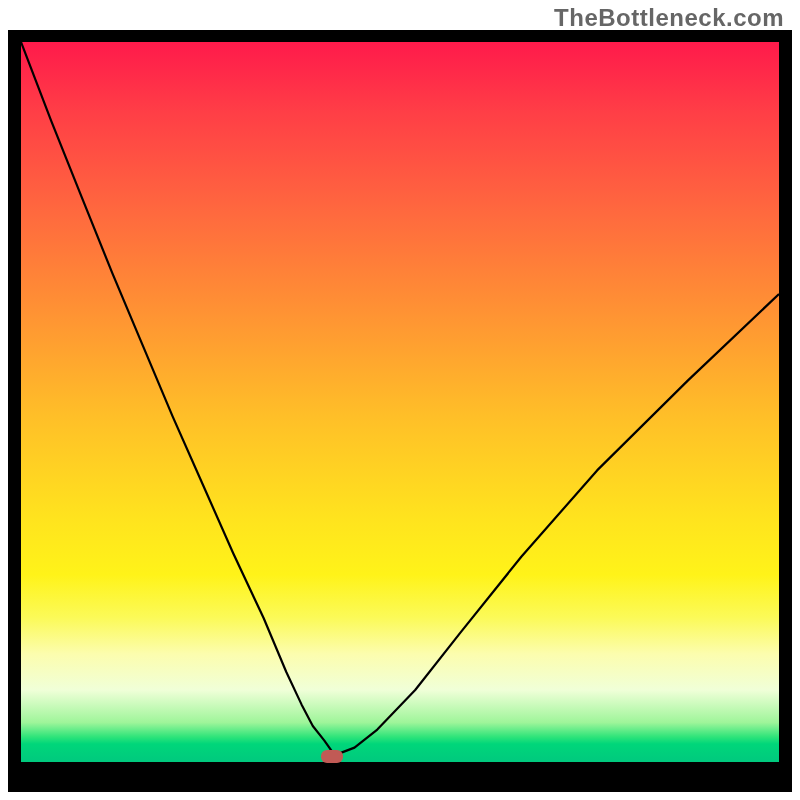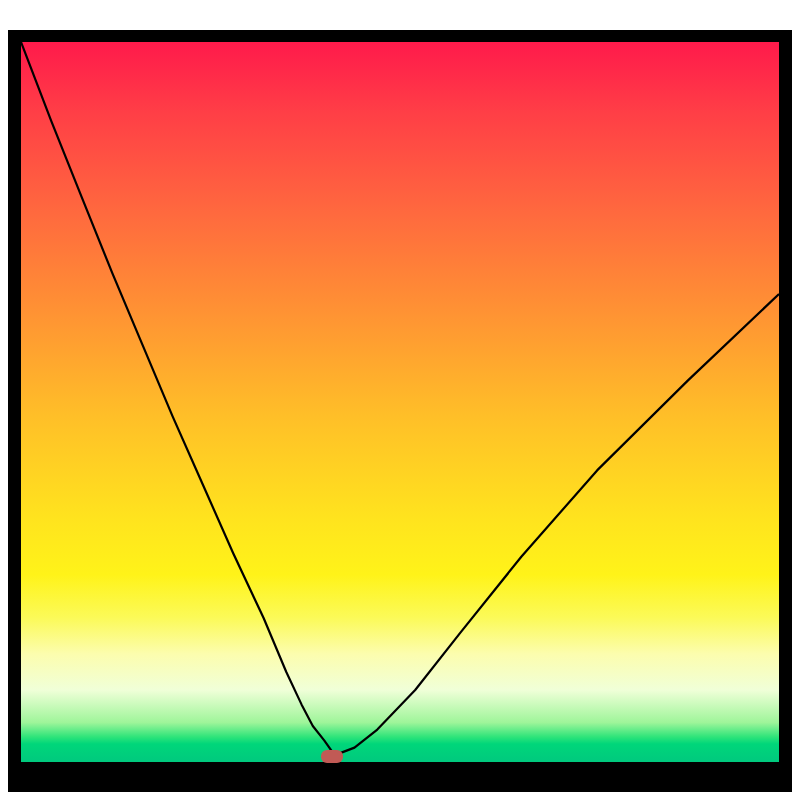--- a/index.html
+++ b/index.html
@@ -73,20 +73,21 @@
     position: absolute;
     inset: 0;
     width: 100%;
     height: 100%;
   }
 </style>
 </head>
 <body>
 <div class="wrap">
 
+  <div class="watermark">TheBottleneck.com</div>
 
   <div class="frame"></div>
 
   <div class="plot">
     <div class="gradient"></div>
 
     <svg class="curve" viewBox="0 0 758 720" preserveAspectRatio="none">
       <path id="curve-path" d="M0.0 0.0 L30.3 79.2 L60.6 154.8 L91.0 230.4 L121.3 302.4 L151.6 374.4 L181.9 442.8 L212.2 511.2 L242.6 576.0 L265.3 630.0 L280.5 662.4 L291.8 684.0 L303.2 698.4 L310.8 709.2 L318.4 711.4 L333.5 705.6 L356.3 687.6 L394.2 648.0 L439.6 590.4 L500.3 514.8 L576.1 428.4 L667.0 338.4 L758.0 252.0" fill="none" stroke="#000" stroke-width="2.2" stroke-linejoin="round"></path>
     </svg>
 

